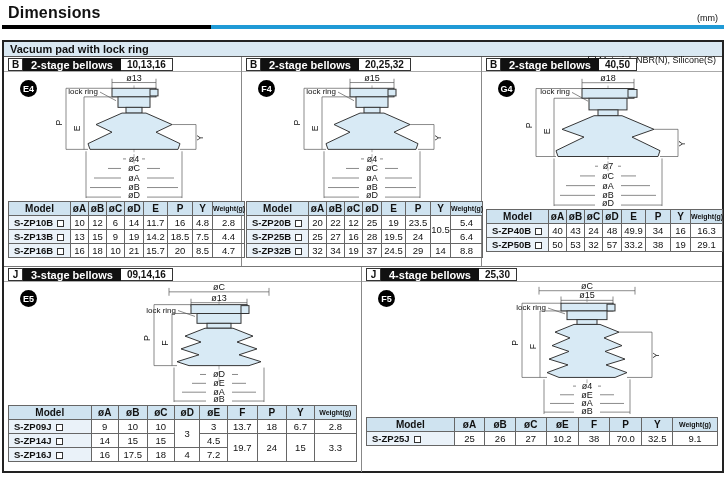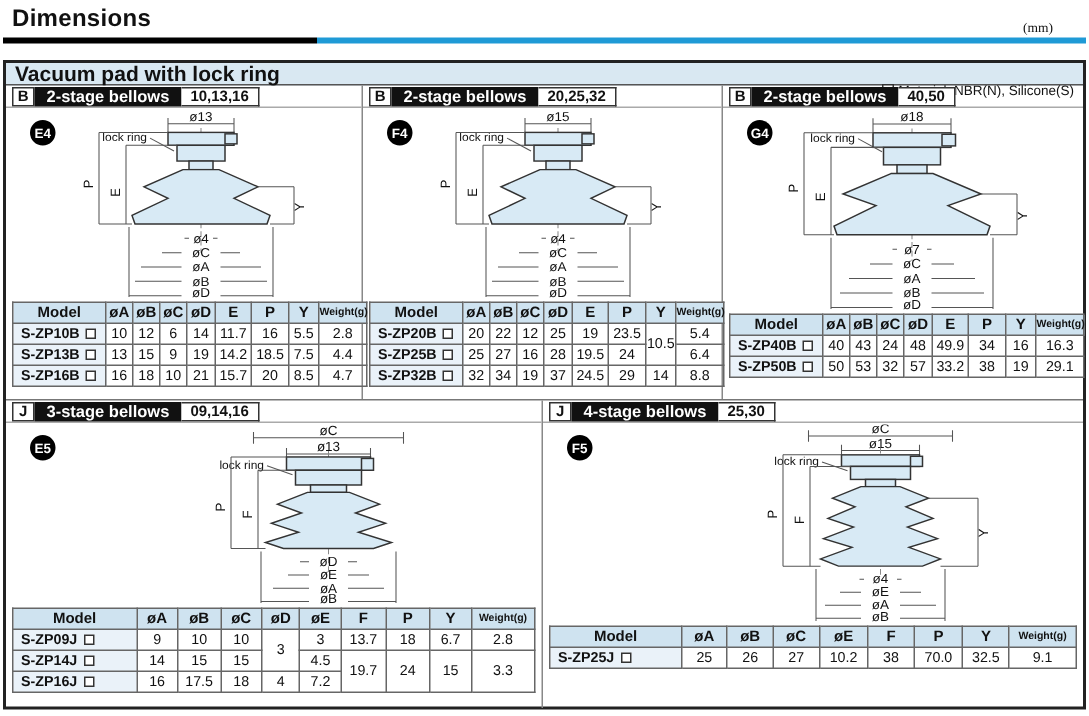--- a/index.html
+++ b/index.html
@@ -2,28 +2,28 @@
 <html><head>
 <meta charset="utf-8">
 <style>
   * { box-sizing: border-box; margin: 0; padding: 0; }
   html,body { width:726px; height:477px; }
   body {
     font-family: "Liberation Sans", sans-serif;
     background:#fff; color:#111; position:relative; overflow:hidden;
   }
   .page-title { position:absolute; top:4px; left:8px; font-size:16px; font-weight:bold; letter-spacing:0.2px; }
-  .unit { position:absolute; top:13px; right:24px; font-size:9px;font-family:Liberation Serif, serif; }
+  .unit { position:absolute; top:13px; right:8px; font-size:9px; }
   .rule { position:absolute; top:25px; left:2px; width:722px; height:4px;
           background:linear-gradient(to right, #000 0 29%, #1f9ad6 29% 100%); }
   .frame { position:absolute; top:40px; left:2px; width:722px; height:433px;
            border:2px solid #222; background:#fff; }
   .secbar { height:15px; background:#d9e8f2; border-bottom:1px solid #555;
             display:flex; justify-content:space-between; align-items:center; padding:0 6px; }
-  .secbar .sec-title { font-size:14px; font-weight:bold; }
+  .secbar .sec-title { font-size:11px; font-weight:bold; }
   .secbar .mat { font-size:9px; display:flex; align-items:center; gap:3px;margin-top:22px; }
   .cbx { display:inline-block; width:8px; height:8px; border:1px solid #333; background:#fff; }
   .grid-top { display:flex; height:210px; border-bottom:1px solid #777; }
   .grid-bottom { display:flex; height:205px; }
   .panel { position:relative; height:100%; }
   .p1 { width:238px; border-right:1px solid #888; }
   .p2 { width:240px; border-right:1px solid #888; }
   .p3 { flex:1; }
   .p4 { width:358px; border-right:1px solid #888; }
   .p5 { flex:1; }
@@ -142,21 +142,21 @@
           <th class="wt">Weight(g)</th>
         </tr>
         <tr>
           <td class="model"><span>S-ZP10B</span><span class="mbox"></span></td>
           <td>10</td>
               <td>12</td>
           <td>6</td>
               <td>14</td>
           <td>11.7</td>
               <td>16</td>
-          <td>5.5</td>
+          <td>4.8</td>
               <td>2.8</td>
         </tr>
         <tr>
           <td class="model"><span>S-ZP13B</span><span class="mbox"></span></td>
           <td>13</td>
               <td>15</td>
           <td>9</td>
               <td>19</td>
           <td>14.2</td>
               <td>18.5</td>

